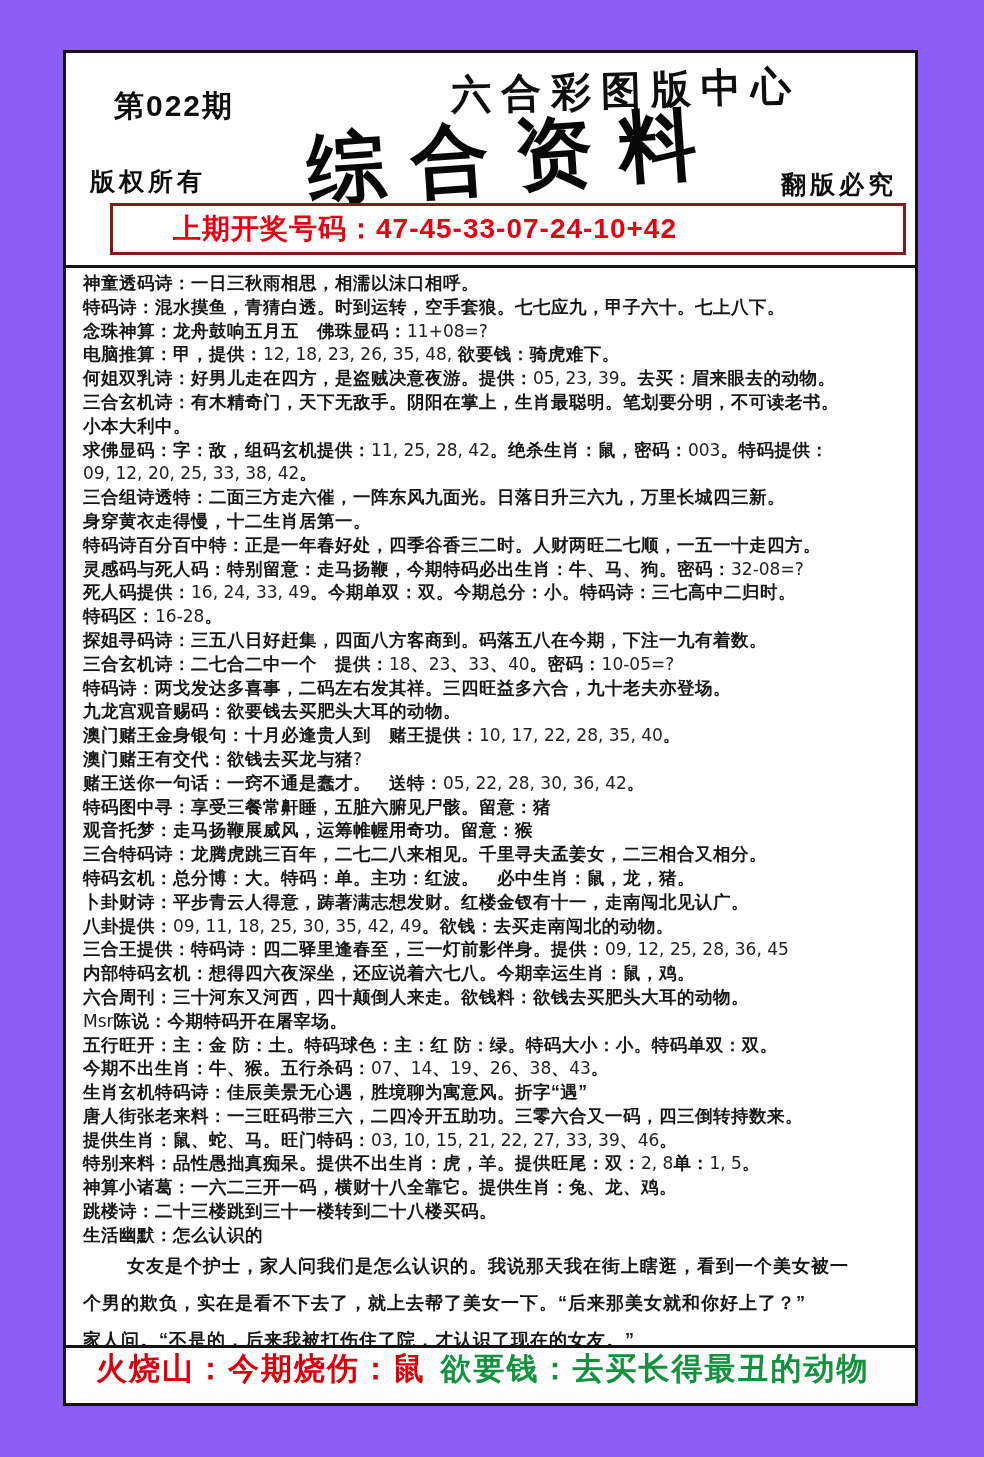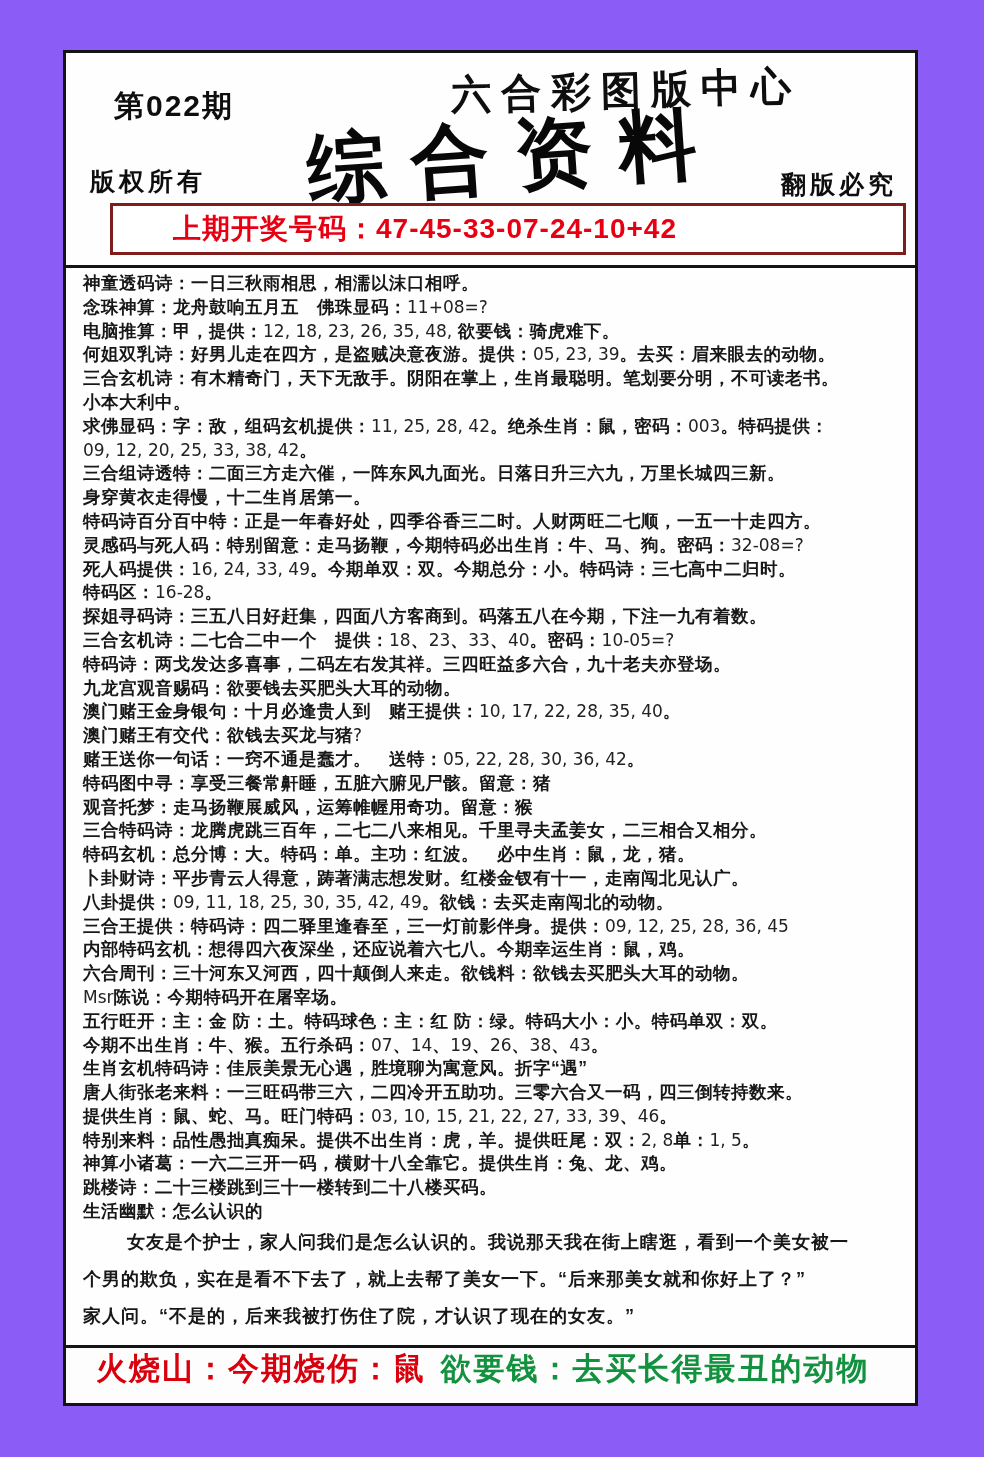--- a/index.html
+++ b/index.html
@@ -98,20 +98,21 @@
     <div class="copyleft">版权所有</div>
     <div class="copyright">翻版必究</div>
 
     <div class="redbox">
       <div class="redline"><span>上期开奖号码：</span><span>47-45-33-07-24-10+42</span></div>
     </div>
 
     <div class="bodyarea">
       <div id="body-lines">
           <div class="line">神童透码诗：一日三秋雨相思，相濡以沫口相呼。</div>
+          <div class="line">特码诗：混水摸鱼，青猜白透。时到运转，空手套狼。七七应九，甲子六十。七上八下。</div>
           <div class="line">念珠神算：龙舟鼓响五月五　佛珠显码：<span class="ascii">11+08=?</span></div>
           <div class="line">电脑推算：甲，提供：<span class="ascii">12, 18, 23, 26, 35, 48, </span>欲要钱：骑虎难下。</div>
           <div class="line">何姐双乳诗：好男儿走在四方，是盗贼决意夜游。提供：<span class="ascii">05, 23, 39</span>。去买：眉来眼去的动物。</div>
           <div class="line">三合玄机诗：有木精奇门，天下无敌手。阴阳在掌上，生肖最聪明。笔划要分明，不可读老书。</div>
           <div class="line">小本大利中。</div>
           <div class="line">求佛显码：字：敌，组码玄机提供：<span class="ascii">11, 25, 28, 42</span>。绝杀生肖：鼠，密码：<span class="ascii">003</span>。特码提供：</div>
           <div class="line"><span class="ascii">09, 12, 20, 25, 33, 38, 42</span>。</div>
           <div class="line">三合组诗透特：二面三方走六催，一阵东风九面光。日落日升三六九，万里长城四三新。</div>
           <div class="line">身穿黄衣走得慢，十二生肖居第一。</div>
           <div class="line">特码诗百分百中特：正是一年春好处，四季谷香三二时。人财两旺二七顺，一五一十走四方。</div>

